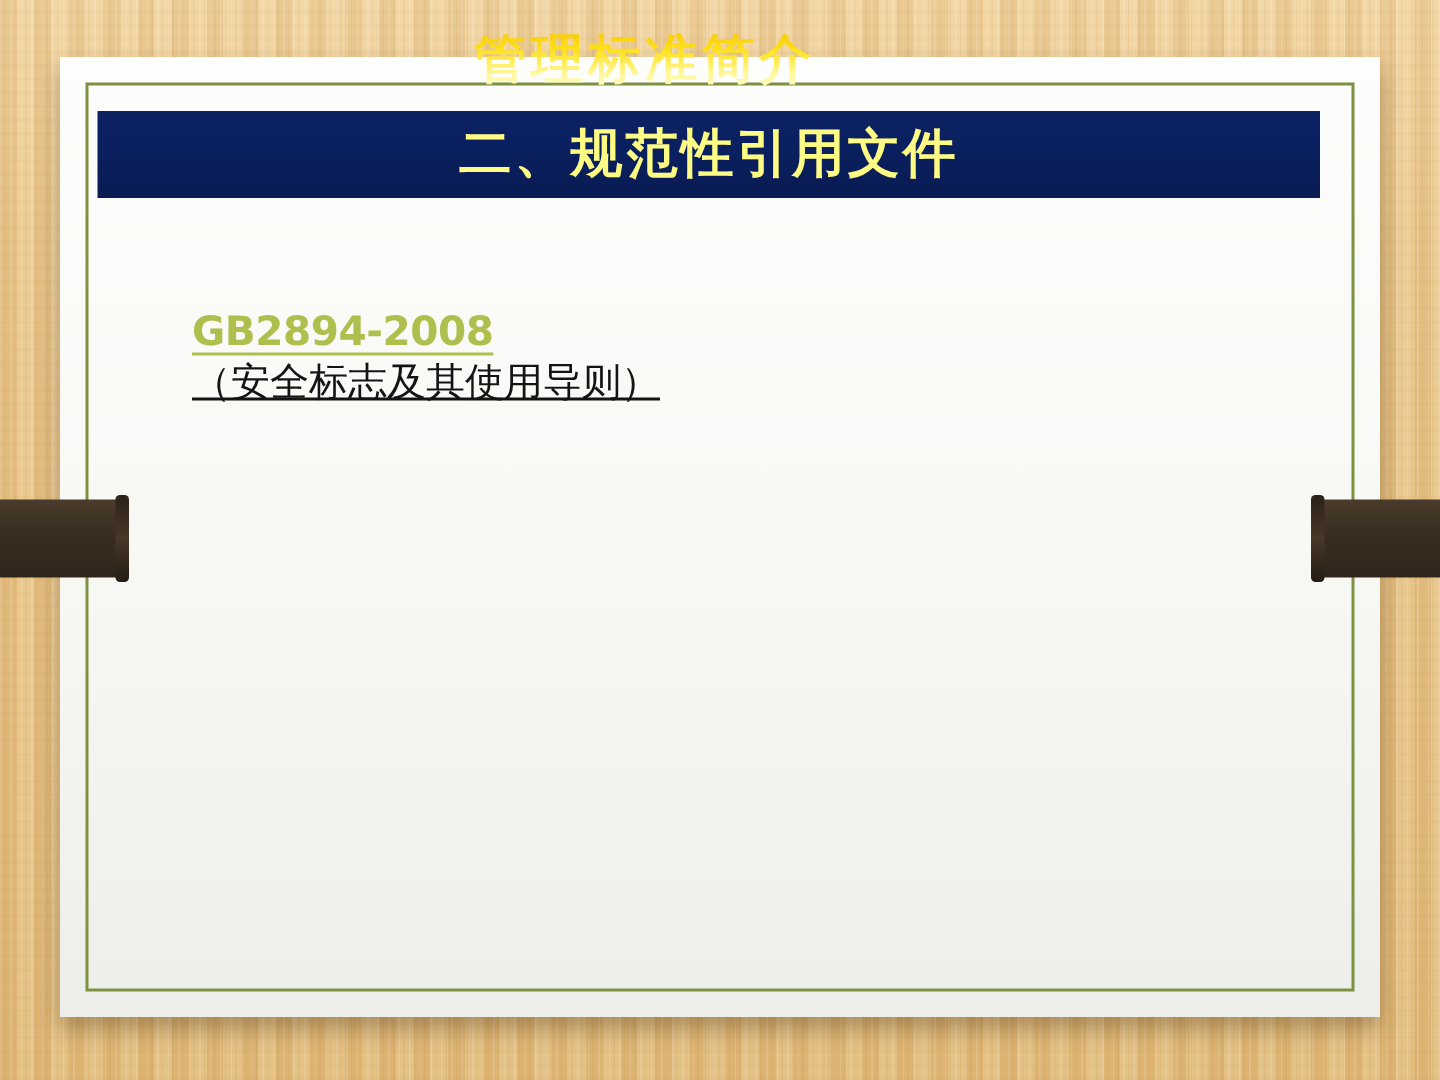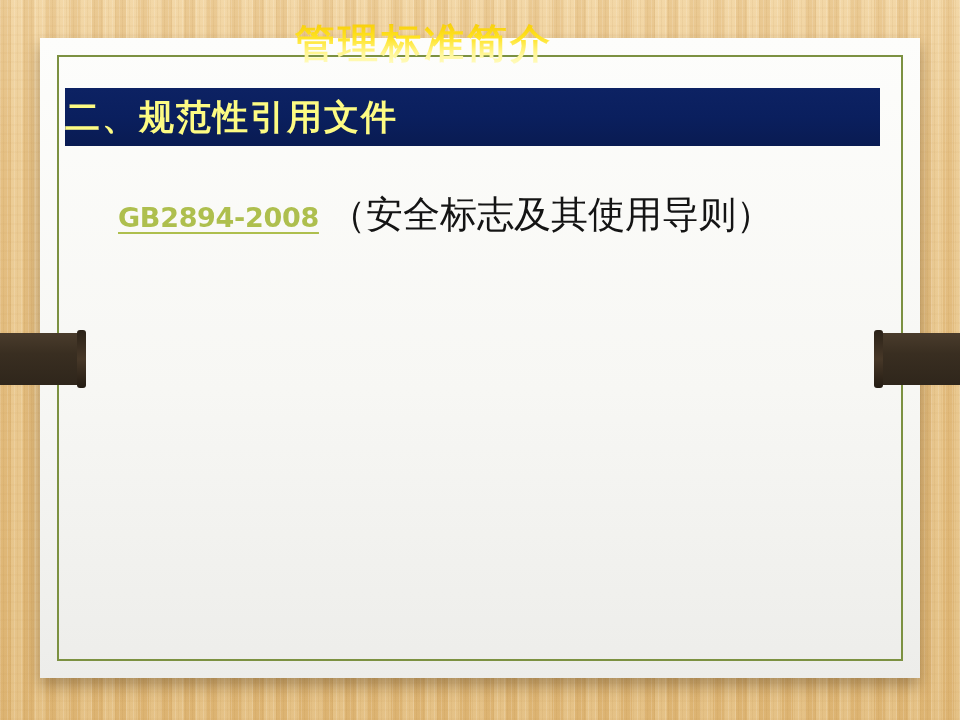--- a/index.html
+++ b/index.html
@@ -63,46 +63,46 @@
     top: 17px;
     right: 17px;
     bottom: 17px;
     border: 2px solid #7c9141;
   }
 
   
   #header-bar {
     position: absolute;
     left: 65px;
-    top: 88px;
+    top: 74px;
     width: 815px;
     height: 58px;
     background: linear-gradient(180deg, #0d2263 0%, #0a1f5e 50%, #091b52 100%);
     display: flex;
     align-items: center;
-    justify-content: flex-start;
+    justify-content: center;
   }
 
   #header-title {
     color: #fdfb83;
     font-family: "DejaVu Sans", "Liberation Sans", sans-serif;
     font-size: 35px;
     font-weight: 700;
     letter-spacing: 2px;
     line-height: 1;
     white-space: nowrap;
   }
 
   
   #deck-title {
     position: absolute;
-    left: 295px;
+    left: 316px;
     top: 16px;
     font-family: "DejaVu Sans", "Liberation Sans", sans-serif;
-    font-size: 40px;
+    font-size: 35px;
     font-weight: 700;
     letter-spacing: 3px;
     white-space: nowrap;
     background: linear-gradient(180deg, #f2c200 0%, #ffe21f 38%, #fff79a 70%, #fffdd8 100%);
     -webkit-background-clip: text;
     background-clip: text;
     color: transparent;
     -webkit-text-fill-color: transparent;
     text-shadow: none;
     z-index: 6;
@@ -135,44 +135,46 @@
     font-family: "DejaVu Serif", "Liberation Serif", serif;
     font-size: 28.5px;
     line-height: 47px;
     color: #141414;
     text-align: justify;
     text-justify: inter-ideograph;
     letter-spacing: 0.2px;
   }
 
   #standard-line {
-    margin-top: 18px;
+    margin-top: 34px;
     padding-left: 38px;
     display: flex;
     align-items: baseline;
     white-space: nowrap;
+    flex-direction: column;
   }
 
   #standard-link {
     font-family: "DejaVu Sans", "Liberation Sans", sans-serif;
     font-size: 27px;
     font-weight: 700;
     color: #aebf4e;
     text-decoration: underline;
     text-underline-offset: 5px;
     text-decoration-thickness: 2px;
     letter-spacing: -0.3px;
     cursor: pointer;
   }
 
   #standard-desc {
     font-family: "DejaVu Serif", "Liberation Serif", serif;
-    font-size: 37px;
+    font-size: 26px;
     color: #141414;
     margin-left: 10px;
+    text-decoration: underline;
   }
 
   
   .clamp-bar {
     position: absolute;
     top: 333px;
     height: 52px;
     background: linear-gradient(180deg, #4a3c2c 0%, #392e21 40%, #2f261b 100%);
     z-index: 7;
   }

